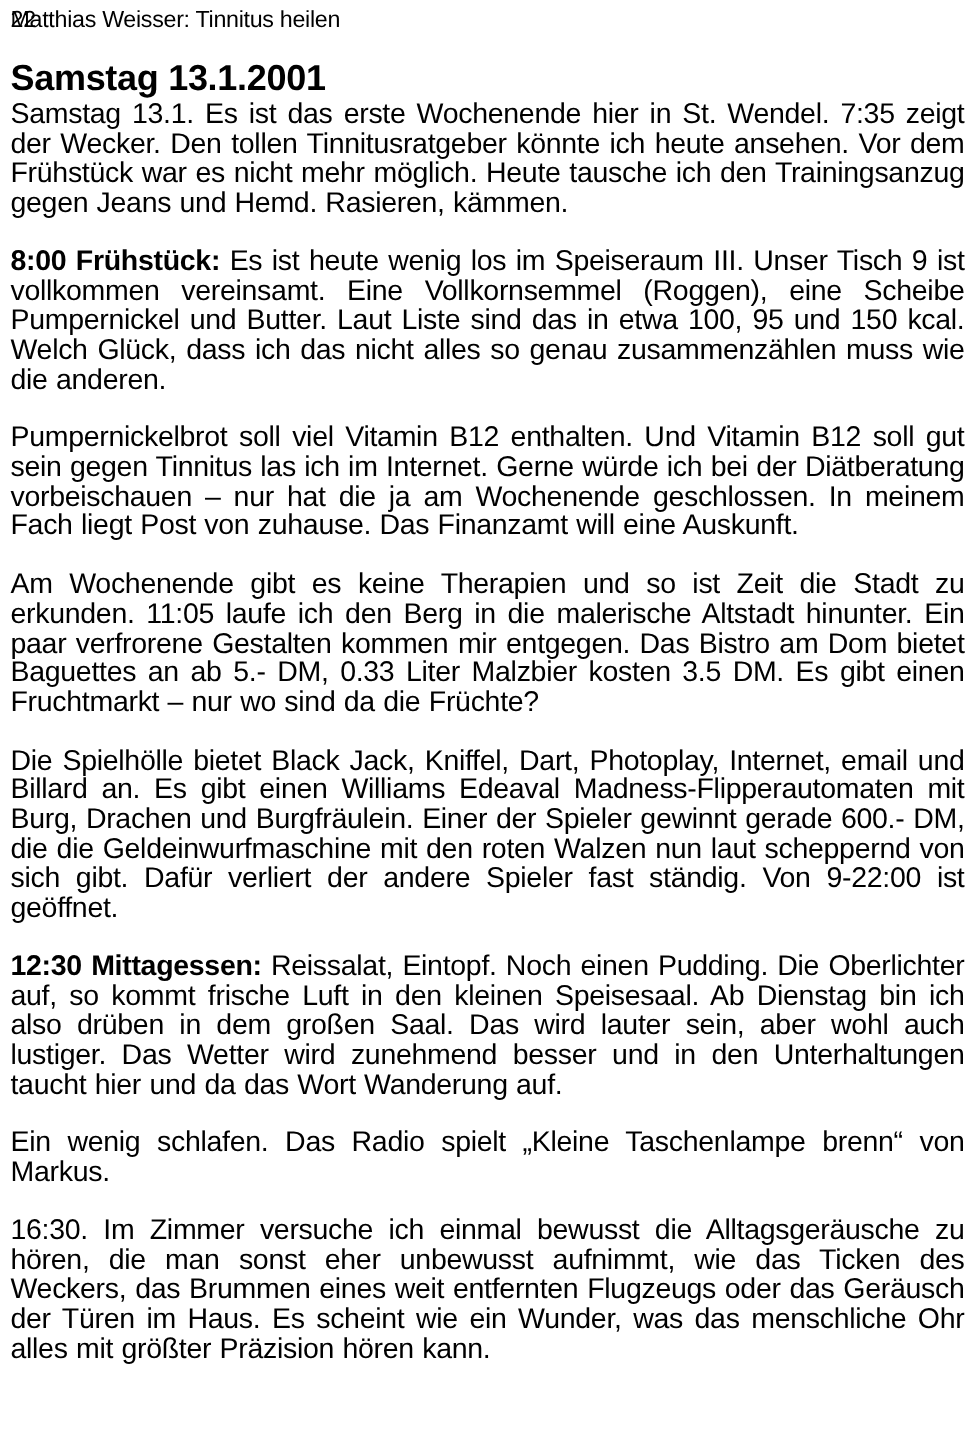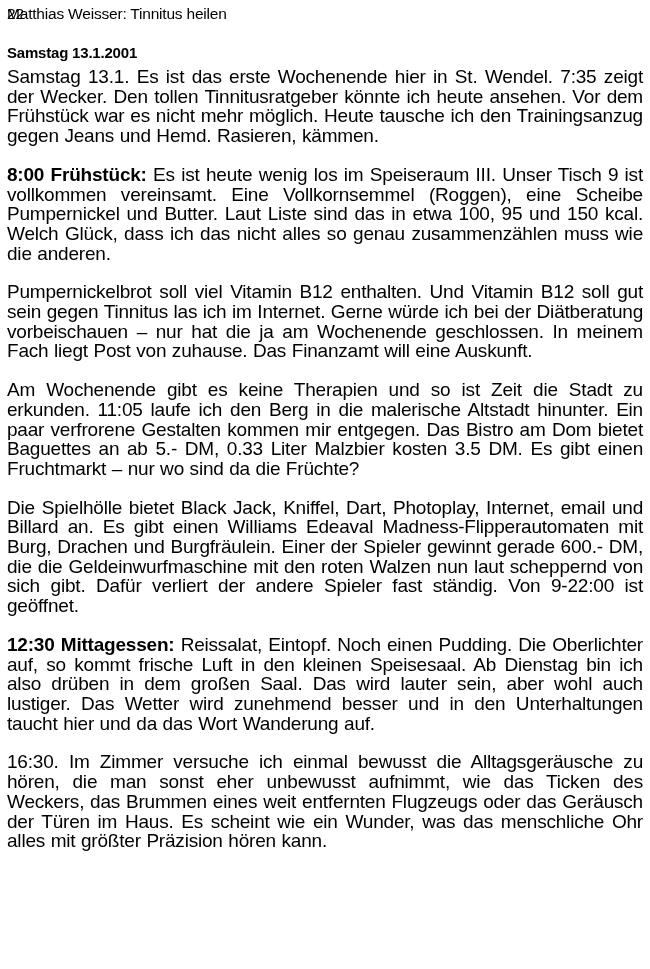--- a/index.html
+++ b/index.html
@@ -28,21 +28,21 @@
   }
   .pagenum {
     position: absolute;
     left: 0;
     top: 0;
   }
   .runtitle {
     display: block;
   }
   h1.entry-heading {
-    font-size: 15px;
+    font-size: 24px;
     font-weight: bold;
     letter-spacing: -0.2px;
     margin: 19px 0 3px 0;
     line-height: 22px;
   }
   p.para {
     font-size: 19px;
     line-height: 19.7px;
     letter-spacing: -0.2px;
     text-align: justify;
@@ -72,16 +72,17 @@
 
   <p class="para"><b></b><span>Am Wochenende gibt es keine Therapien und so ist Zeit die Stadt zu erkunden. 11:05 laufe ich den Berg in die malerische Altstadt hinunter. Ein paar verfrorene Gestalten kommen mir entgegen. Das Bistro am Dom bietet Baguettes an ab 5.- DM, 0.33 Liter Malzbier kosten 3.5 DM. Es gibt einen Fruchtmarkt – nur wo sind da die Früchte?</span></p>
 
   <p class="para"><b></b><span>Die Spielhölle bietet Black Jack, Kniffel, Dart, Photoplay, Internet, email und Billard an. Es gibt einen Williams Edeaval Madness-Flipperautomaten mit Burg, Drachen und Burgfräulein. Einer der Spieler gewinnt gerade 600.- DM, die die Geldeinwurfmaschine mit den roten Walzen nun laut scheppernd von sich gibt. Dafür verliert der andere Spieler fast ständig. Von 9-22:00 ist geöffnet.</span></p>
 
 
   <p class="para"><b>12:30 Mittagessen:</b><span> Reissalat, Eintopf. Noch einen Pudding. Die Oberlichter auf, so kommt frische Luft in den kleinen Speisesaal. Ab Dienstag bin ich also drüben in dem großen Saal. Das wird lauter sein, aber wohl auch lustiger. Das Wetter wird zunehmend besser und in den Unterhaltungen taucht hier und da das Wort Wanderung auf.</span></p>
 
 
 
+  <p class="para"><b></b><span>Ein wenig schlafen. Das Radio spielt „Kleine Taschenlampe brenn“ von Markus.</span></p>
 
   <p class="para"><b></b><span>16:30. Im Zimmer versuche ich einmal bewusst die Alltagsgeräusche zu hören, die man sonst eher unbewusst aufnimmt, wie das Ticken des Weckers, das Brummen eines weit entfernten Flugzeugs oder das Geräusch der Türen im Haus. Es scheint wie ein Wunder, was das menschliche Ohr alles mit größter Präzision hören kann.</span></p>
 
 </div>
 
 </body></html>

